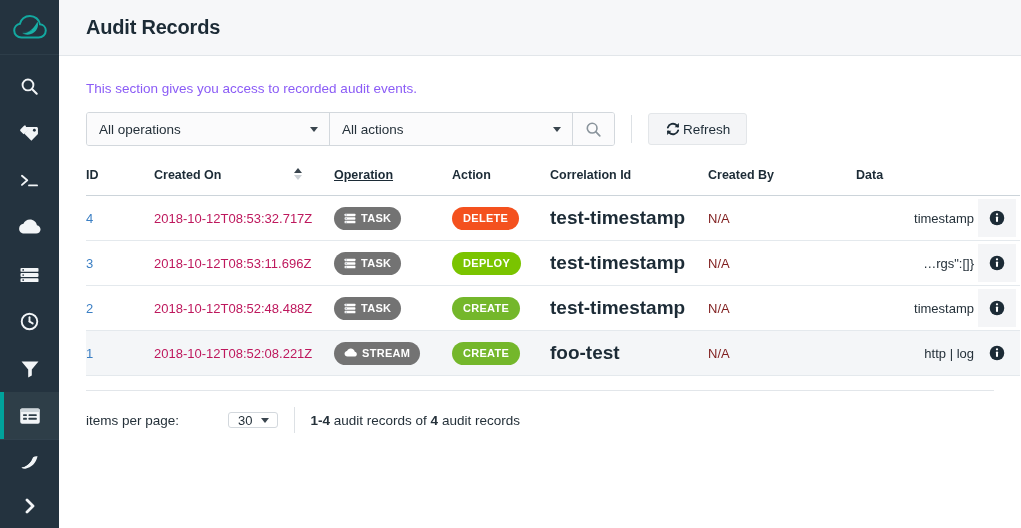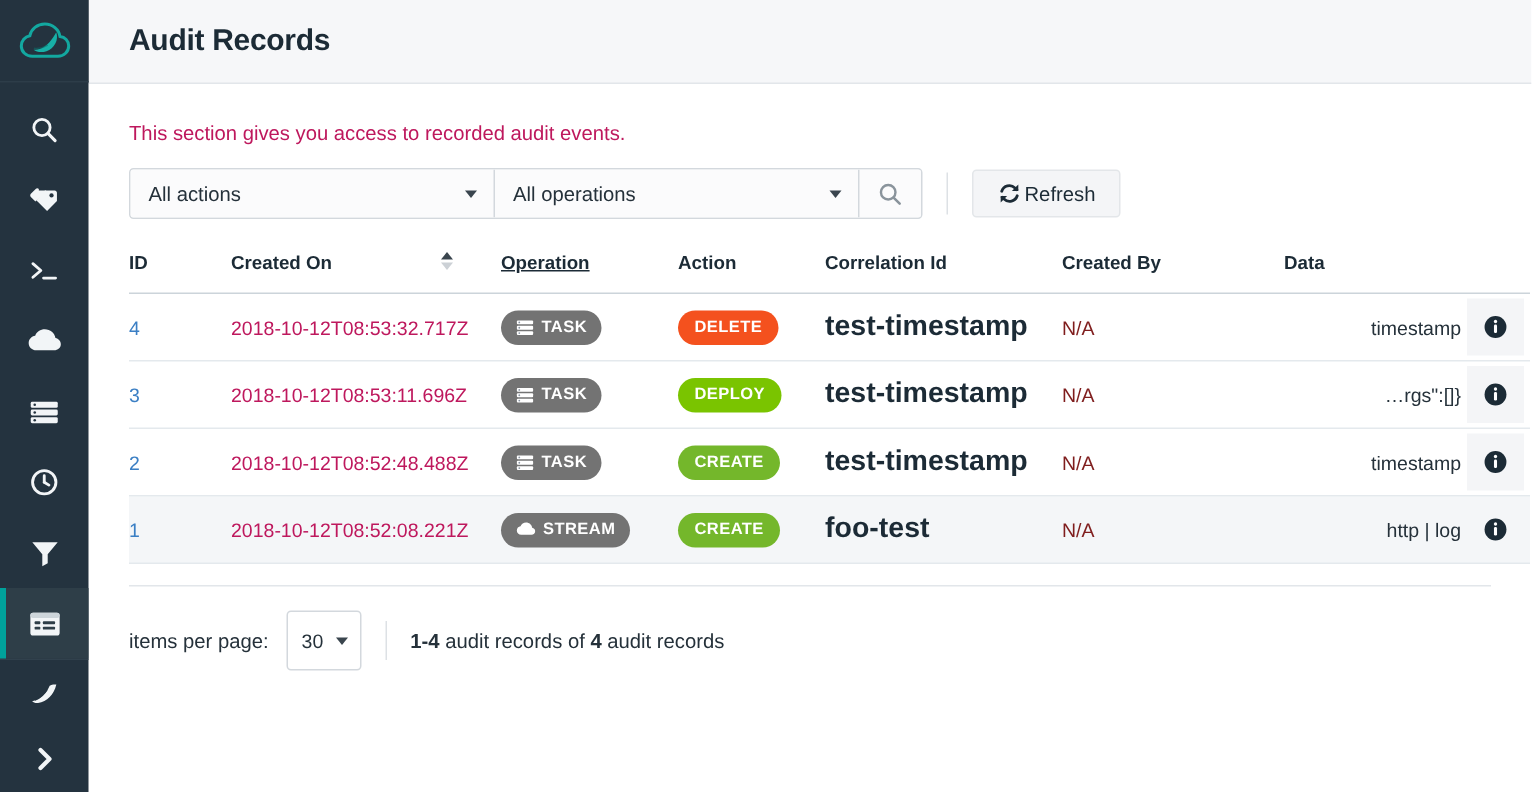--- a/index.html
+++ b/index.html
@@ -59,21 +59,21 @@
   }
   .page-title {
     font-size: 20px; font-weight: bold; color: #1c2b36;
     letter-spacing: -0.2px;
   }
   .content {
     flex: 1 1 auto; padding: 0 27px; min-width: 0;
     background: #fff;
   }
   .section-desc {
-    font-size: 13.5px; color: #be185d;
+    font-size: 13.5px; color: #8b5cf6;
     padding-top: 25px; padding-bottom: 16px;
   }
 
   
   .toolbar { display: flex; align-items: center; margin-bottom: 16px; }
   .filter-group {
     display: flex; align-items: stretch;
     border: 1px solid #d3d8dd; border-radius: 3px;
     background: #fff; height: 34px;
     overflow: hidden;
@@ -186,24 +186,25 @@
     display: flex; align-items: center;
     padding: 16px 0 0 0;
     border-top: 1px solid #e2e6ea;
     margin-top: 14px;
     font-size: 13.5px; color: #25313a;
   }
   .pager-label { margin-right: 12px; }
   .pp-select {
     position: relative;
     display: inline-flex; align-items: center;
-    height: 40px; padding: 0 24px 0 9px;
+    height: 16px; padding: 0 24px 0 9px;
     border: 1px solid #d3d8dd; border-radius: 3px;
     background: #fff; font-size: 13px; color: #25313a;
     cursor: pointer;
+    margin-left: 37px;
   }
   .pp-select .caret-down { right: 8px; border-top-color:#3a454e; }
   .pager-divider { width: 1px; height: 26px; background: #dde1e5; margin: 0 16px; }
   .pager-text { font-size: 13.5px; color: #25313a; }
   .pager-text b { font-weight: bold; }
 </style>
 </head>
 <body>
 
 <div class="app">
@@ -308,27 +309,27 @@
       <div class="page-title">Audit Records</div>
     </div>
 
     <div class="content">
 
       <div class="section-desc">This section gives you access to recorded audit events.</div>
 
       <div class="toolbar">
         <div class="filter-group">
 
+          <div class="select ops">
+            <span>All operations</span>
+            <span class="caret-down"></span>
+          </div>
+
           <div class="select acts">
             <span>All actions</span>
-            <span class="caret-down"></span>
-          </div>
-
-          <div class="select ops">
-            <span>All operations</span>
             <span class="caret-down"></span>
           </div>
 
           <div class="search-btn">
             <svg width="17" height="17" viewBox="0 0 20 20">
               <circle cx="8.4" cy="8.4" r="5.7" fill="none" stroke="#8a949c" stroke-width="1.9"></circle>
               <line x1="12.6" y1="12.6" x2="17.4" y2="17.4" stroke="#8a949c" stroke-width="2" stroke-linecap="round"></line>
             </svg>
           </div>
         </div>

